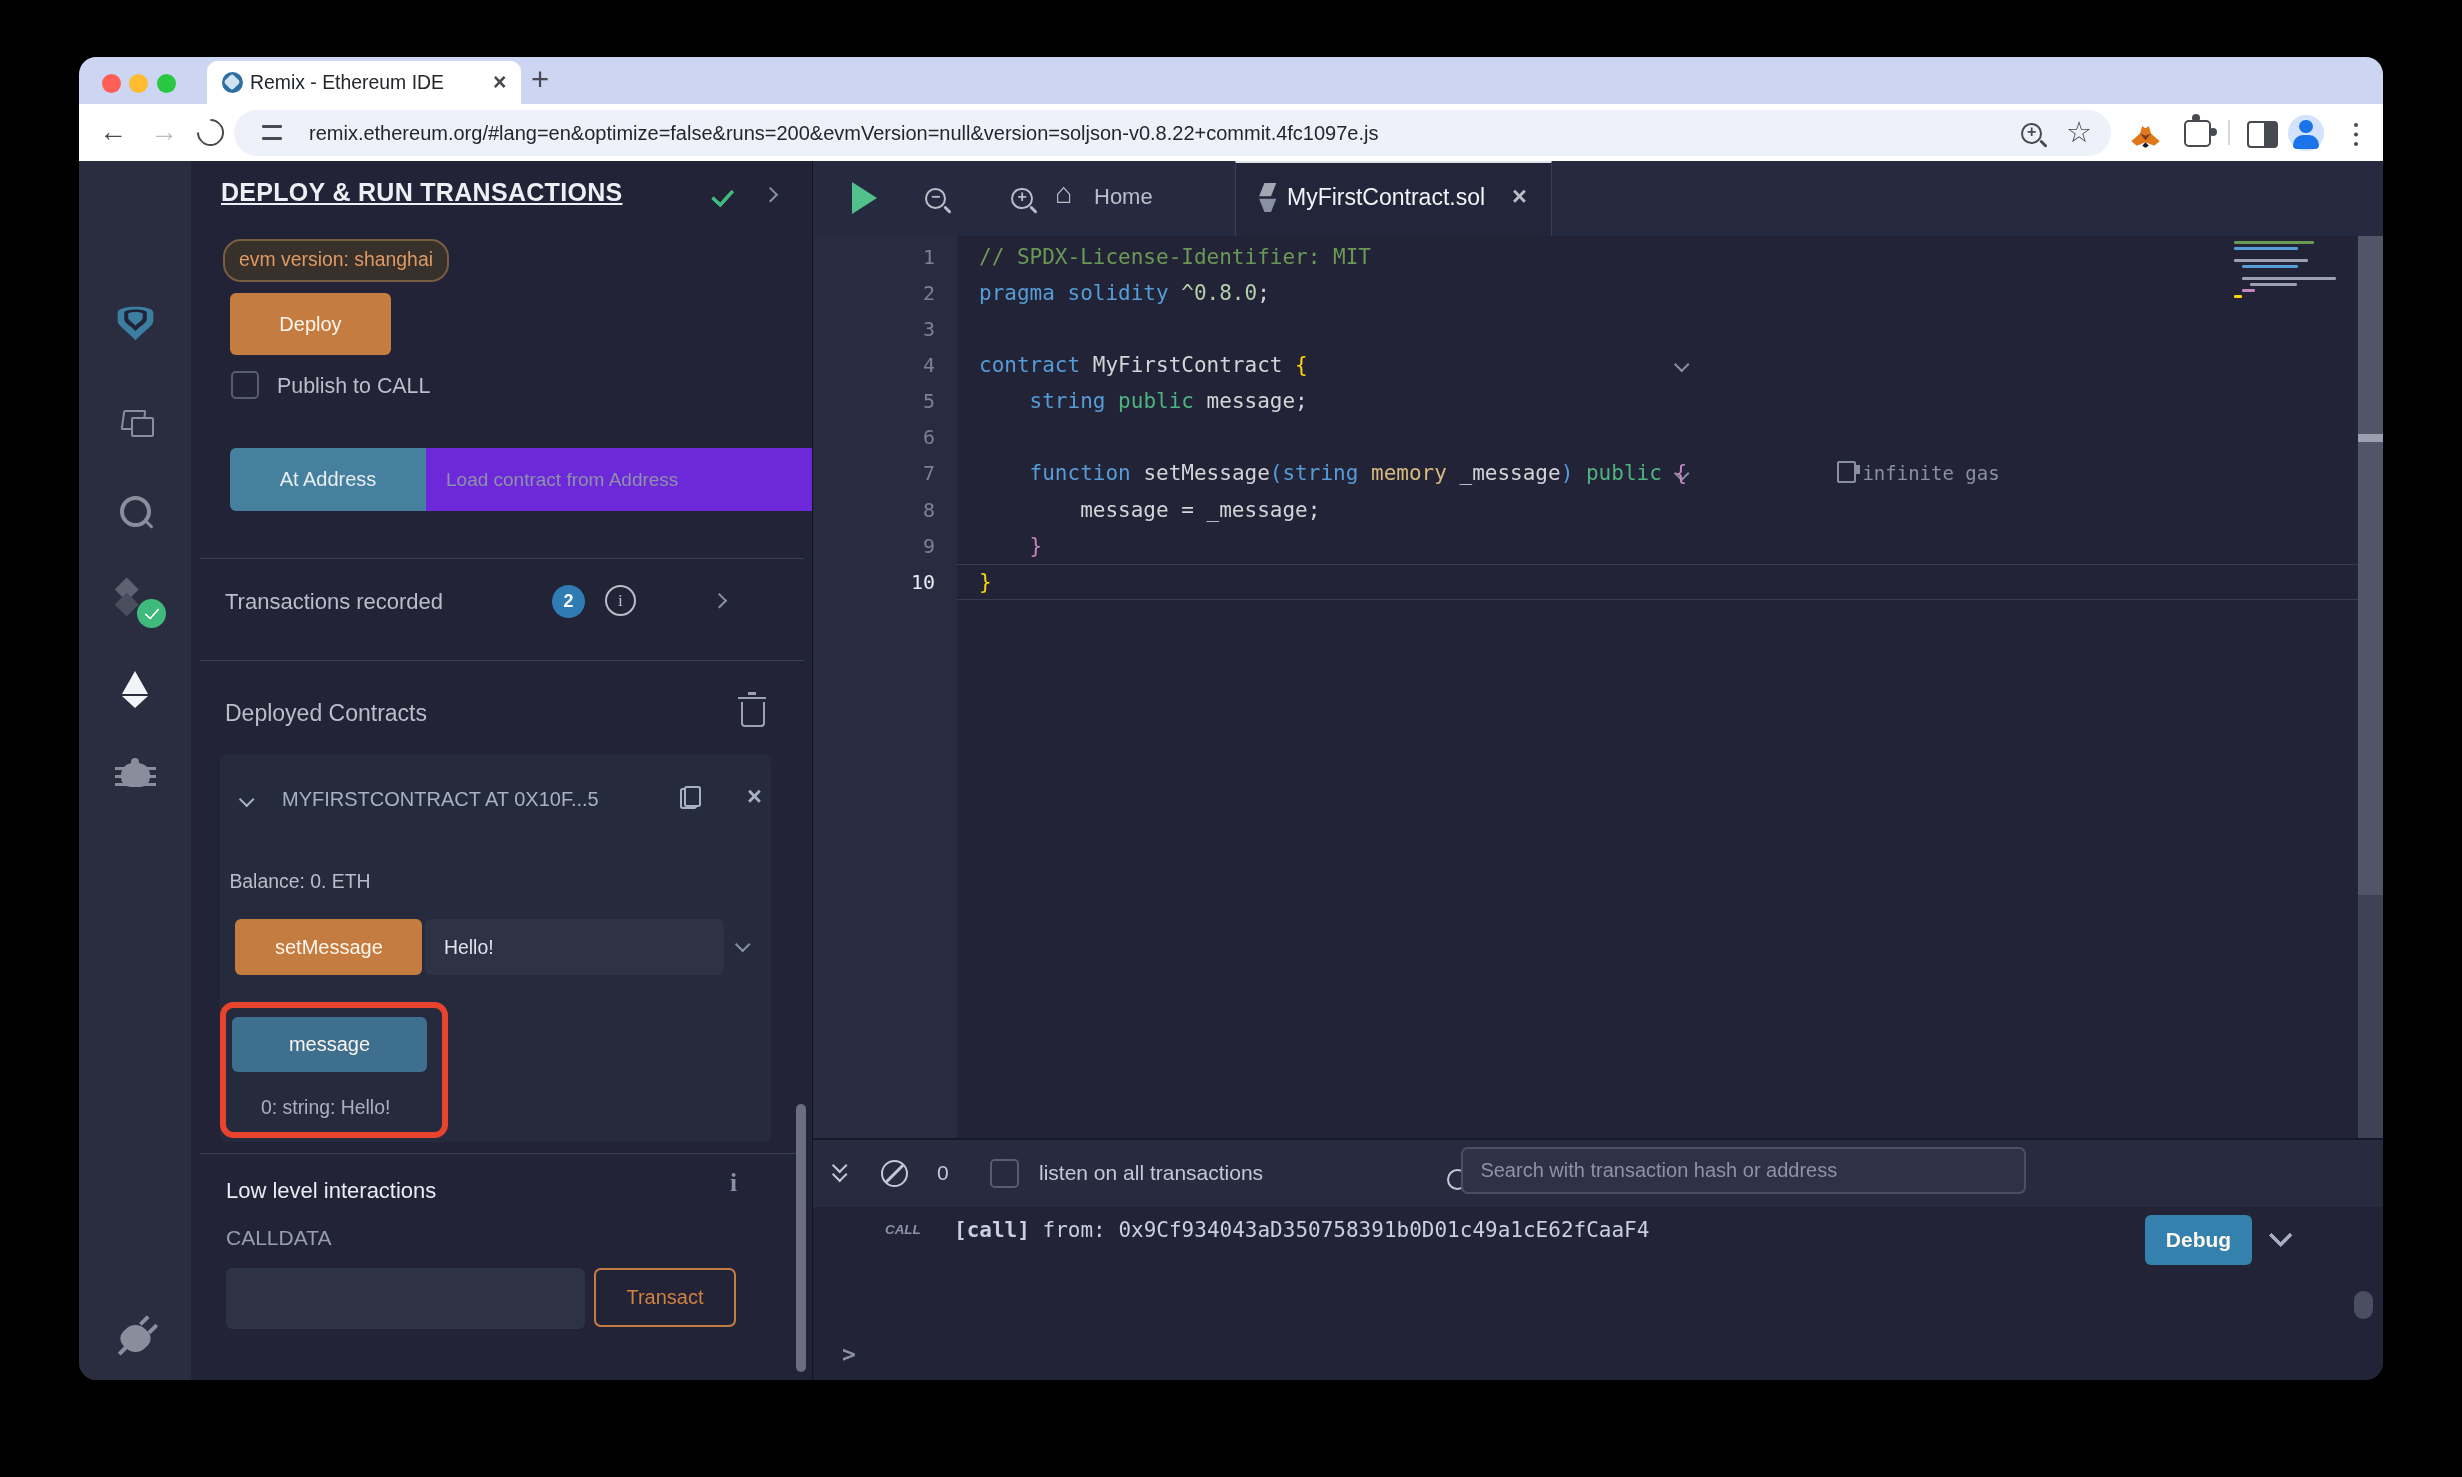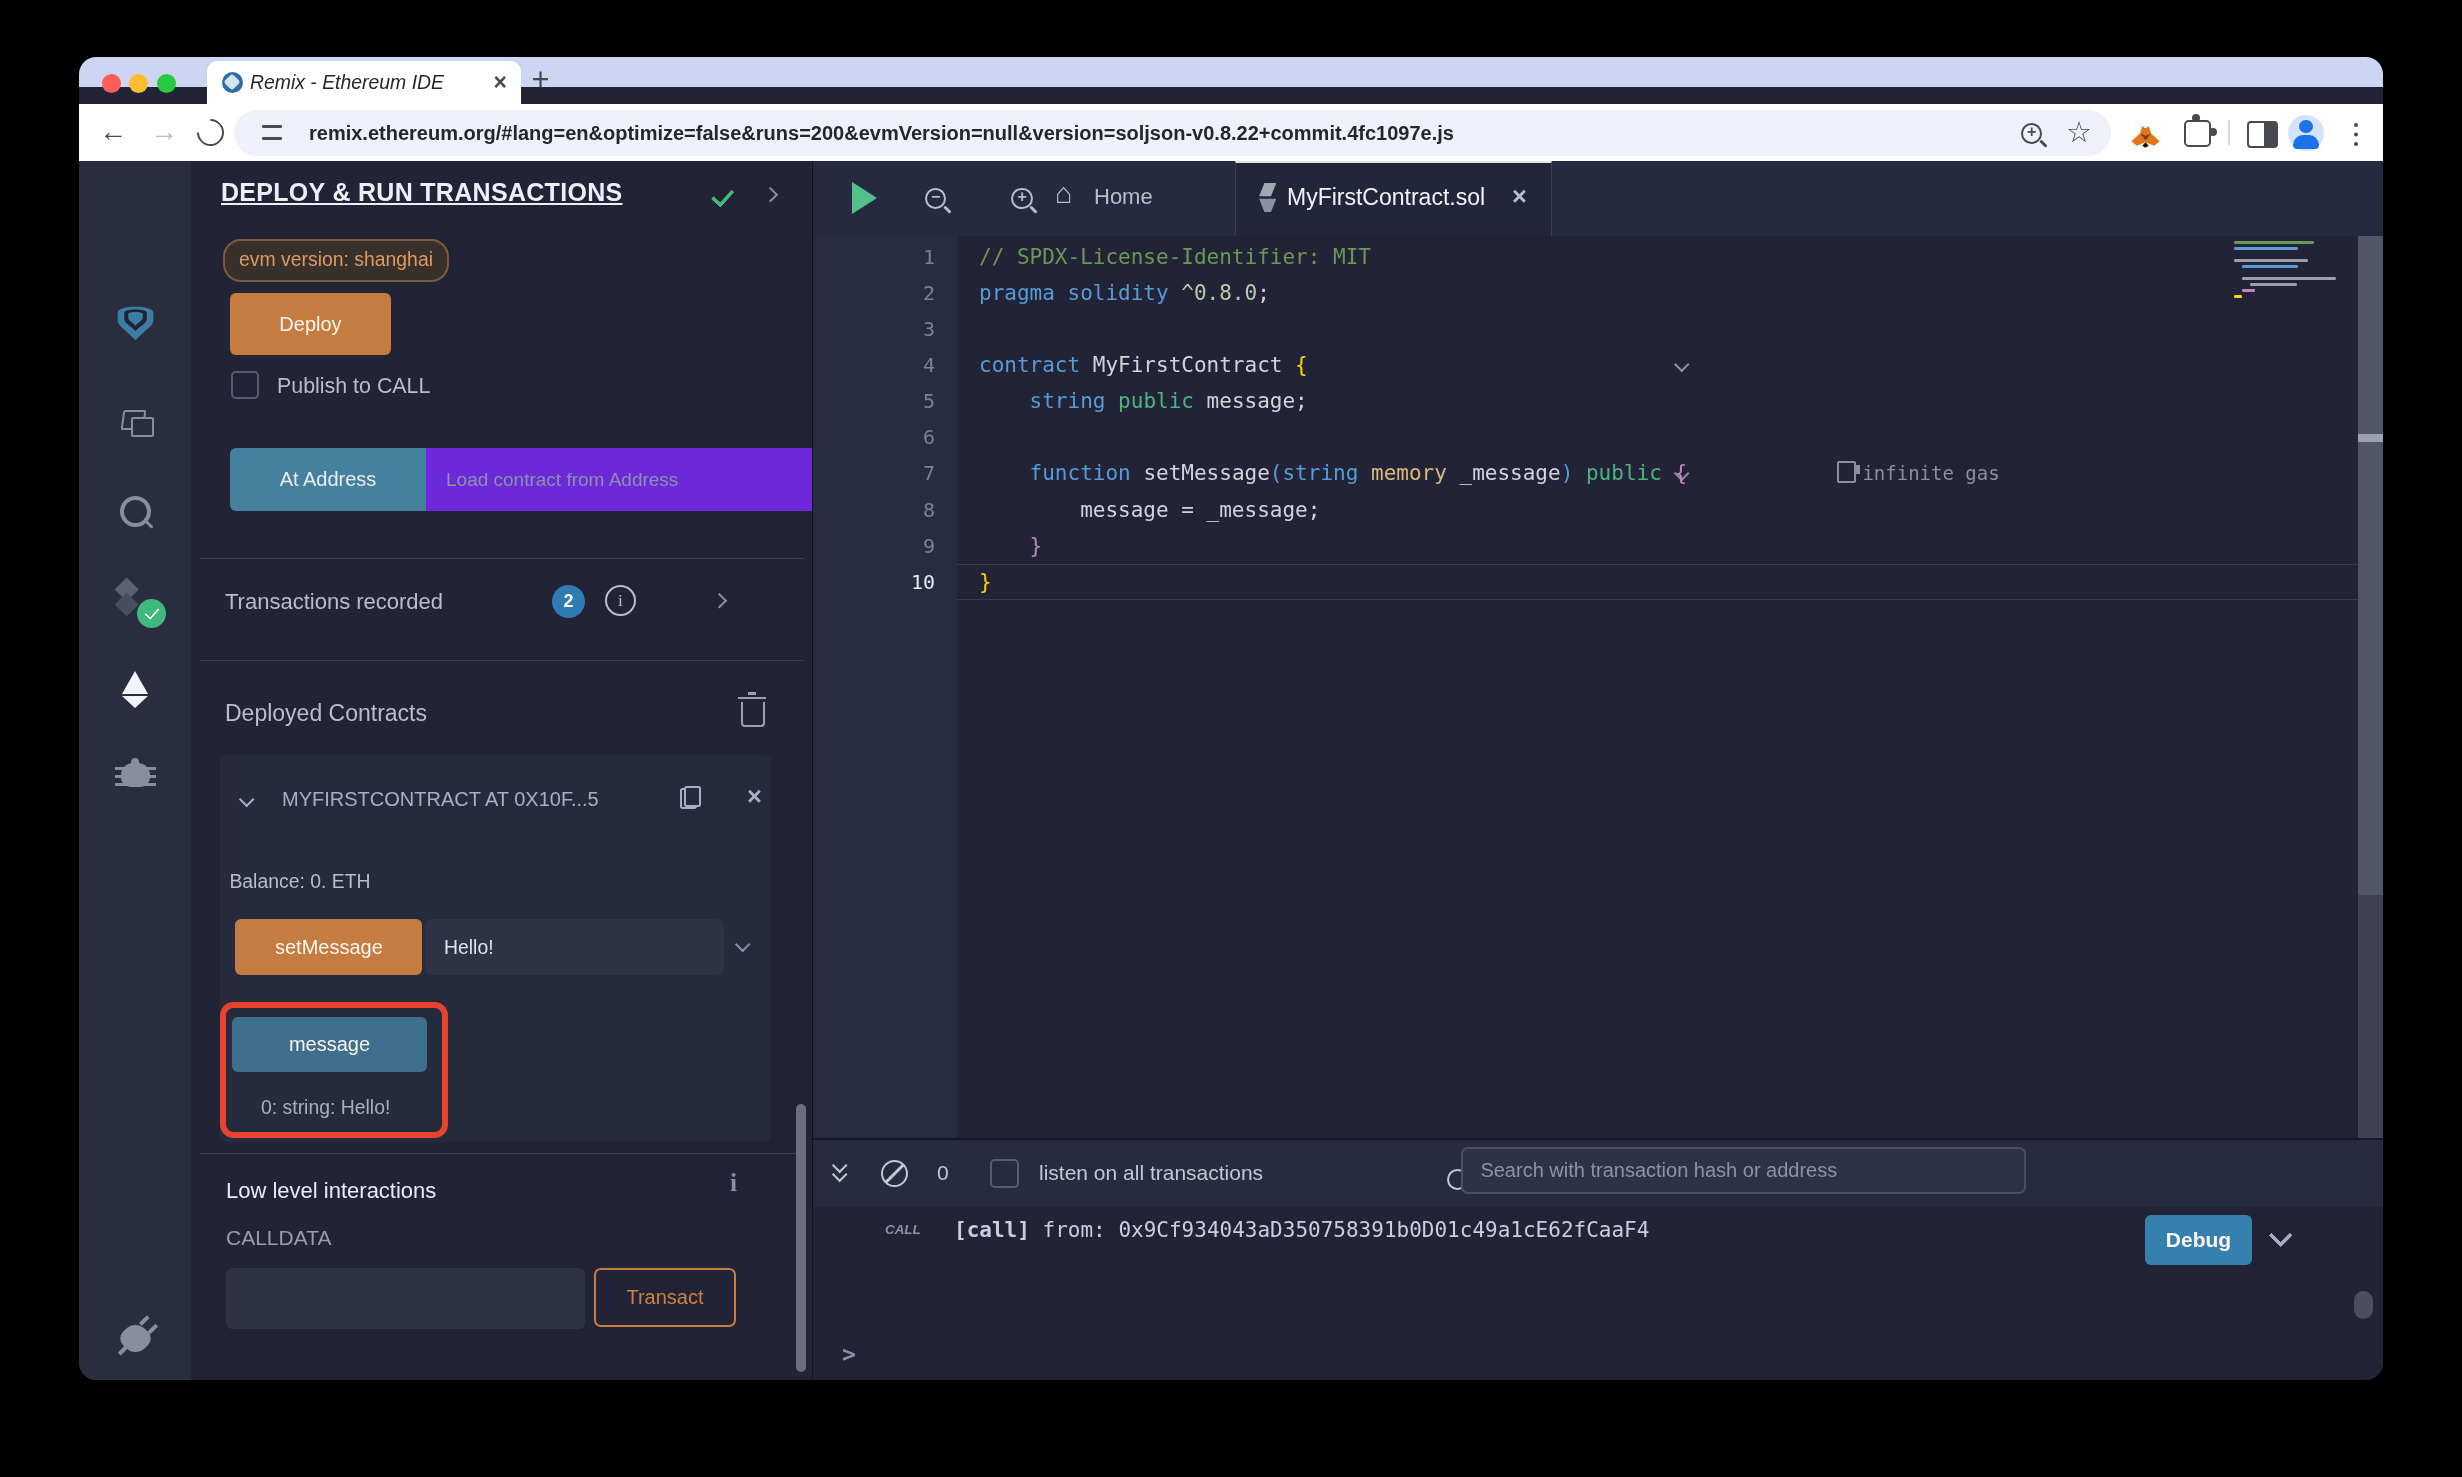--- a/index.html
+++ b/index.html
@@ -1,32 +1,32 @@
 <!DOCTYPE html>
 <html style="font-size:10.7px"><head>
 <meta charset="utf-8">
 <style>
   html,body{margin:0;padding:0;background:#000;}
   body{width:2462px;height:1477px;overflow:hidden;font-family:"Liberation Sans",sans-serif;}
   .screen{position:relative;width:2462px;height:1477px;background:#000;}
   .window{position:absolute;left:79px;top:57px;width:2304px;height:1323px;border-radius:17.4px;overflow:hidden;background:#222336;}
   .abs{position:absolute;}
   
-  .tabstrip{position:absolute;left:0;top:0;width:100%;height:30px;background:#ccd6f2;font-style:italic;}
+  .tabstrip{position:absolute;left:0;top:0;width:100%;height:47px;background:#ccd6f2;}
   .light{position:absolute;top:16.7px;width:19.4px;height:19.4px;border-radius:50%;}
   .btab{position:absolute;left:128px;top:4px;width:314px;height:43px;background:#fff;border-radius:10.7px 10.7px 0 0;}
   .btab-title{position:absolute;left:43px;top:0;height:43px;line-height:43px;font-size:19.4px;color:#23262a;white-space:nowrap;}
   .favicon{position:absolute;left:14.7px;top:10.7px;width:21.4px;height:21.4px;border-radius:50%;background:#2f6ea0;}
   .favicon::after{content:'';position:absolute;left:4.7px;top:4.7px;width:12px;height:12px;background:#cfe3f0;transform:rotate(45deg);border-radius:2.7px;}
   .xclose{font-size:23px;color:#474b4f;font-weight:bold;line-height:43px;}
   .newtab{position:absolute;left:452px;top:5.4px;font-size:31px;color:#474b4f;}
   .toolbar{position:absolute;left:0;top:47px;width:100%;height:57px;background:#ffffff;border-bottom:0.7px solid #e6e8ee;}
   .navico{position:absolute;top:0;height:57px;line-height:55px;font-size:28px;color:#474b4f;}
   .urlpill{position:absolute;left:155px;top:6px;width:1877px;height:46px;background:#eef1fa;border-radius:23px;}
-  .urltext{position:absolute;left:75px;top:0;height:46px;line-height:46px;font-size:20px;color:#23262b;white-space:nowrap;overflow:hidden;max-width:1626px;font-weight:bold;}
+  .urltext{position:absolute;left:75px;top:0;height:46px;line-height:46px;font-size:20px;color:#23262b;white-space:nowrap;overflow:hidden;max-width:1626px;}
   .tune{position:absolute;left:28px;top:14px;width:20px;height:17.4px;}
   .tune::before{content:'';position:absolute;left:0;top:1.3px;width:20px;height:2.7px;background:#474b4f;border-radius:1.3px;}
   .tune::after{content:'';position:absolute;left:0;bottom:1.3px;width:20px;height:2.7px;background:#474b4f;border-radius:1.3px;}
   .mag{display:inline-block;position:relative;width:17.4px;height:17.4px;border:2.7px solid currentColor;border-radius:50%;}
   .mag::after{content:'';position:absolute;width:3.3px;height:9.4px;background:currentColor;border-radius:2px;right:-4.7px;bottom:-6.7px;transform:rotate(-45deg);}
   .mag .pm{position:absolute;left:0;top:-2px;width:17.4px;text-align:center;font-size:16px;font-weight:bold;color:currentColor;line-height:17.4px;}
   .star{font-size:29px;color:#474b4f;}
   .vsep{position:absolute;width:2px;height:25.4px;background:#d5d9e0;top:16px;}
   .sidepanel-ico{position:absolute;width:27px;height:23px;border:2.7px solid #474b4f;border-radius:4px;}
   .sidepanel-ico::after{content:'';position:absolute;right:0;top:0;width:12px;height:23px;background:#474b4f;}

